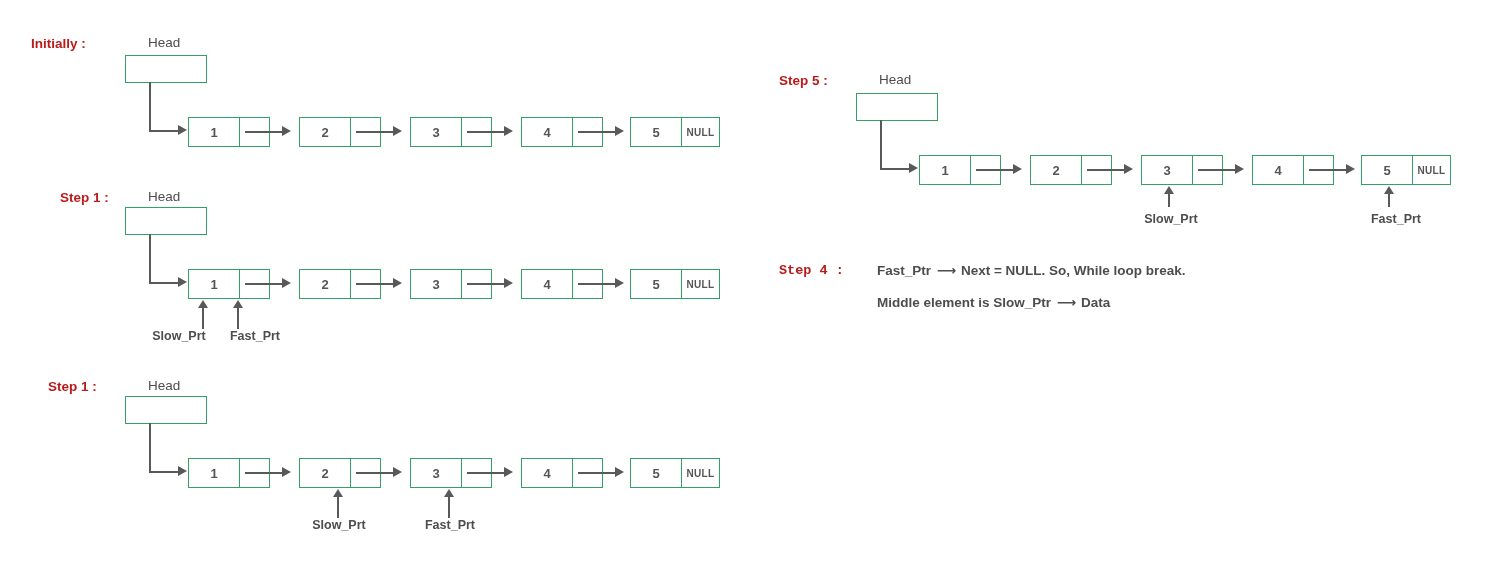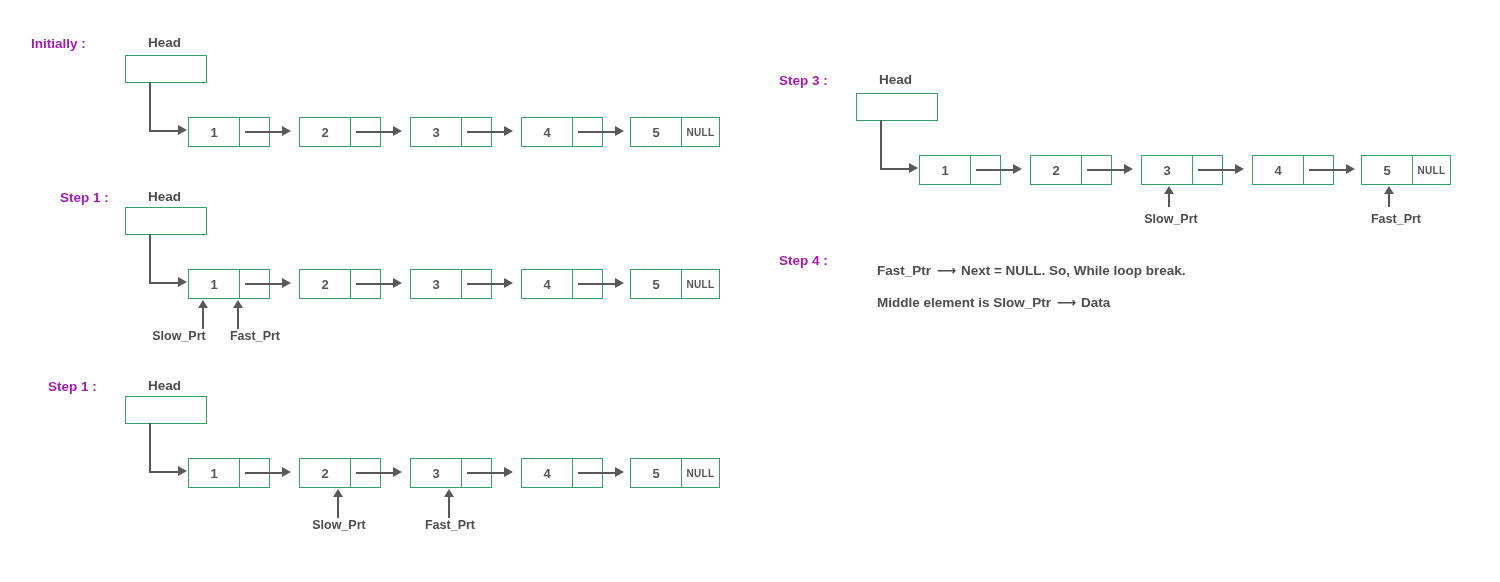--- a/index.html
+++ b/index.html
@@ -12,29 +12,29 @@
     overflow: hidden;
     font-family: "Liberation Sans", "DejaVu Sans", sans-serif;
     color: #4a4a4a;
   }
   .abs { position: absolute; }
 
   
   .step-label {
     font-size: 13.5px;
     font-weight: bold;
-    color: #a21caf;
+    color: #b91c1c;
     white-space: nowrap;
     line-height: 1;
   }
 
   
   .head-title {
     font-size: 13.5px;
-    font-weight: bold;
+    font-weight: normal;
     color: #4d4d4d;
     white-space: nowrap;
     line-height: 1;
   }
   .head-box {
     width: 82px; height: 28px;
     border: 1.6px solid #34a065;
     background: #ffffff;
     box-sizing: border-box;
   }
@@ -261,21 +261,21 @@
   <div class="node-data">5</div>
   <div class="node-next null-cell">NULL</div>
 </div>
 
 <div class="ptr-stem" style="left:337px; top:496px; height:22px;"></div>
 <div class="ptr-label" style="left:339px; top:519px;">Slow_Prt</div>
 
 <div class="ptr-stem" style="left:448px; top:496px; height:22px;"></div>
 <div class="ptr-label" style="left:450px; top:519px;">Fast_Prt</div>
 
-<div class="abs step-label" style="left:779px; top:74px;">Step 3 :</div>
+<div class="abs step-label" style="left:779px; top:74px;">Step 5 :</div>
 
 <div class="abs head-title" style="left:879px; top:73px;">Head</div>
 <div class="abs head-box" style="left:856px; top:93px;"></div>
 <div class="abs conn-v" style="left:880px; top:120px; height:50px;"></div>
 <div class="abs conn-h" style="left:880px; top:168px; width:30px;"></div>
 <div class="abs conn-head" style="left:909px; top:163px;"></div>
 
 <div class="abs node" style="left:919px; top:155px;">
   <div class="node-data">1</div>
   <div class="node-next">
@@ -304,21 +304,21 @@
   <div class="node-data">5</div>
   <div class="node-next null-cell">NULL</div>
 </div>
 
 <div class="ptr-stem" style="left:1168px; top:193px; height:14px;"></div>
 <div class="ptr-label" style="left:1171px; top:213px;">Slow_Prt</div>
 
 <div class="ptr-stem" style="left:1388px; top:193px; height:14px;"></div>
 <div class="ptr-label" style="left:1396px; top:213px;">Fast_Prt</div>
 
-<div class="abs step-label" style="left:779px; top:254px;">Step 4 :</div>
+<div class="abs step-label" style="left:779px; top:264px;font-family:Liberation Mono, monospace;">Step 4 :</div>
 
 <div class="abs prose-line" style="left:877px; top:264px;">
   <span>Fast_Ptr</span>
   <span class="prose-arrow">⟶</span>
   <span>Next = NULL. So, While loop break.</span>
 </div>
 
 <div class="abs prose-line" style="left:877px; top:288px;margin-top:8px;">
   <span>Middle element is Slow_Ptr</span>
   <span class="prose-arrow">⟶</span>

